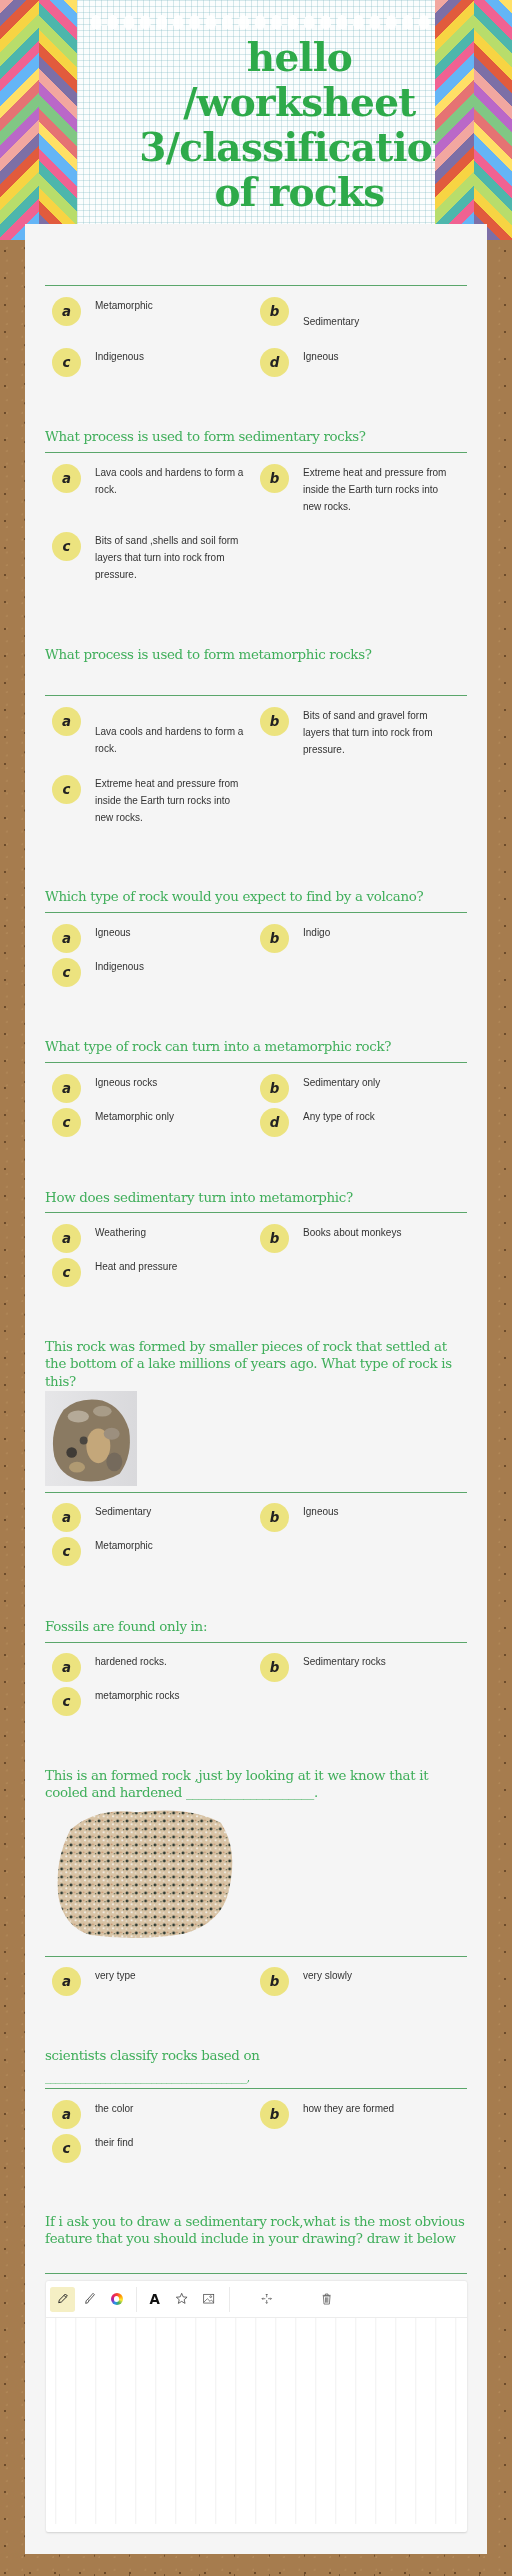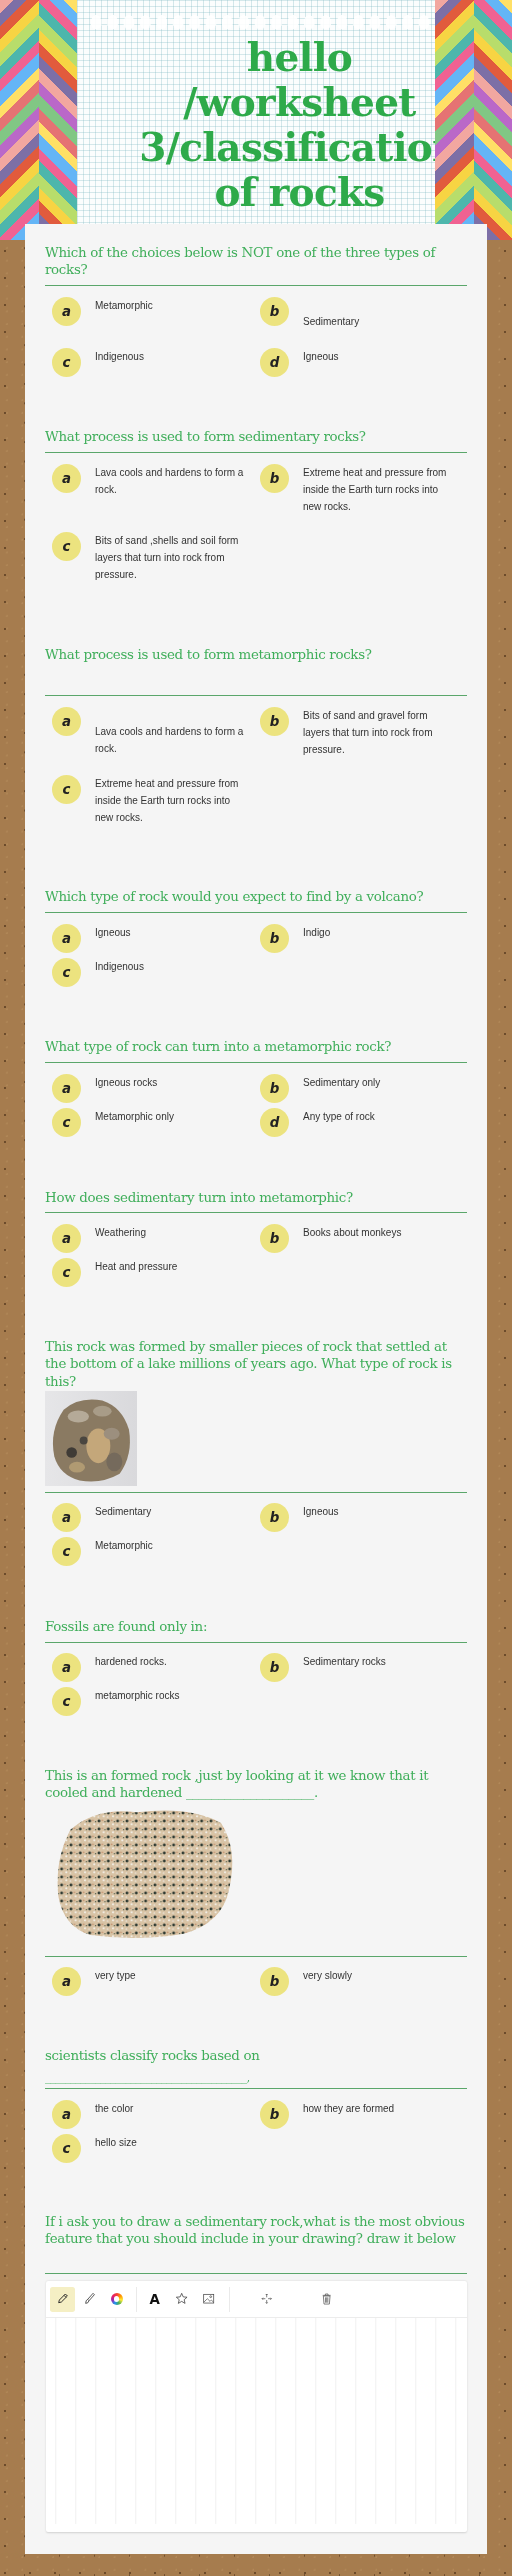--- a/index.html
+++ b/index.html
@@ -144,23 +144,20 @@
     <div class="holes"></div>
     <div class="holes bottom"></div>
     <h1 class="page-title">hello /worksheet 3/classification of rocks</h1>
   </div>
   <div class="chevron chev-r1"></div>
   <div class="chevron right-half chev-r2"></div>
 </div>
 
 <div class="card">
 
-  <div class="q" style="top:20px">
-    <div class="q-heading">Which of the choices below is NOT one of the three types of rocks?</div>
-  </div>
   <div class="divider" style="top:61px"></div>
   <div class="opt" style="left:27px;top:73px">
     <div class="badge">a</div>
     <div class="opt-text">Metamorphic</div>
   </div>
   <div class="opt" style="left:235px;top:73px">
     <div class="badge">b</div>
     <div class="opt-text" style="margin-top:16px">Sedimentary</div>
   </div>
   <div class="opt" style="left:27px;top:124px">
@@ -344,21 +341,21 @@
   <div class="opt" style="left:27px;top:1876px">
     <div class="badge">a</div>
     <div class="opt-text">the color</div>
   </div>
   <div class="opt" style="left:235px;top:1876px">
     <div class="badge">b</div>
     <div class="opt-text">how they are formed</div>
   </div>
   <div class="opt" style="left:27px;top:1910px">
     <div class="badge">c</div>
-    <div class="opt-text">hello size</div>
+    <div class="opt-text">their find</div>
   </div>
 
   <div class="q" style="top:1989px">
     <div class="q-heading">If i ask you to draw a sedimentary rock,what is the most obvious feature that you should include in your drawing? draw it below</div>
   </div>
   <div class="divider" style="top:2049px"></div>
 
   <div class="draw">
     <div class="toolbar">
       <div class="tool active">

